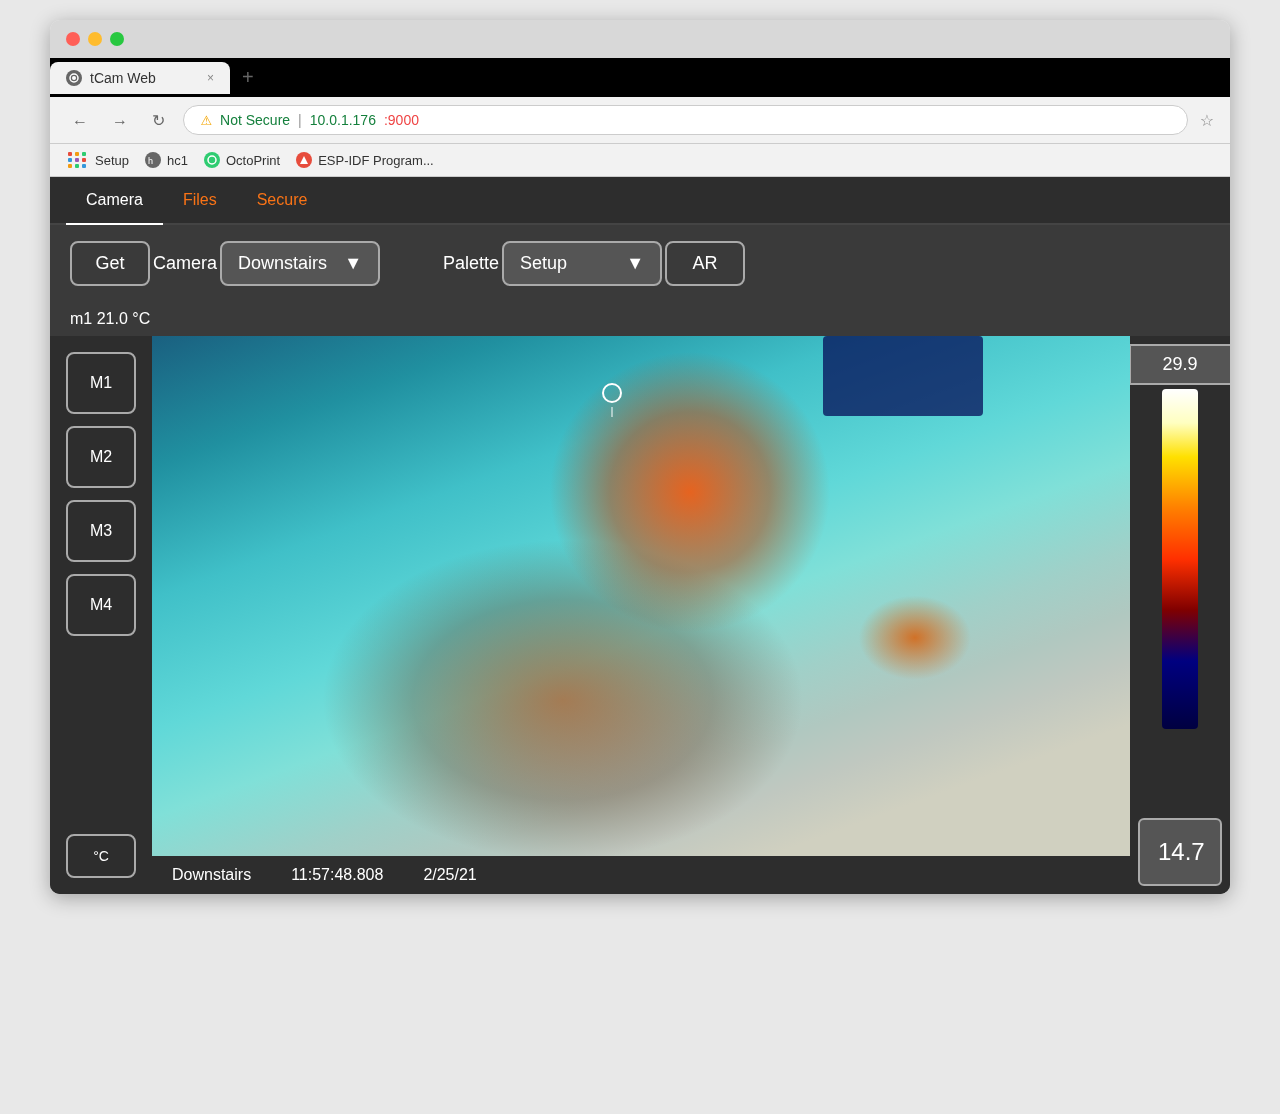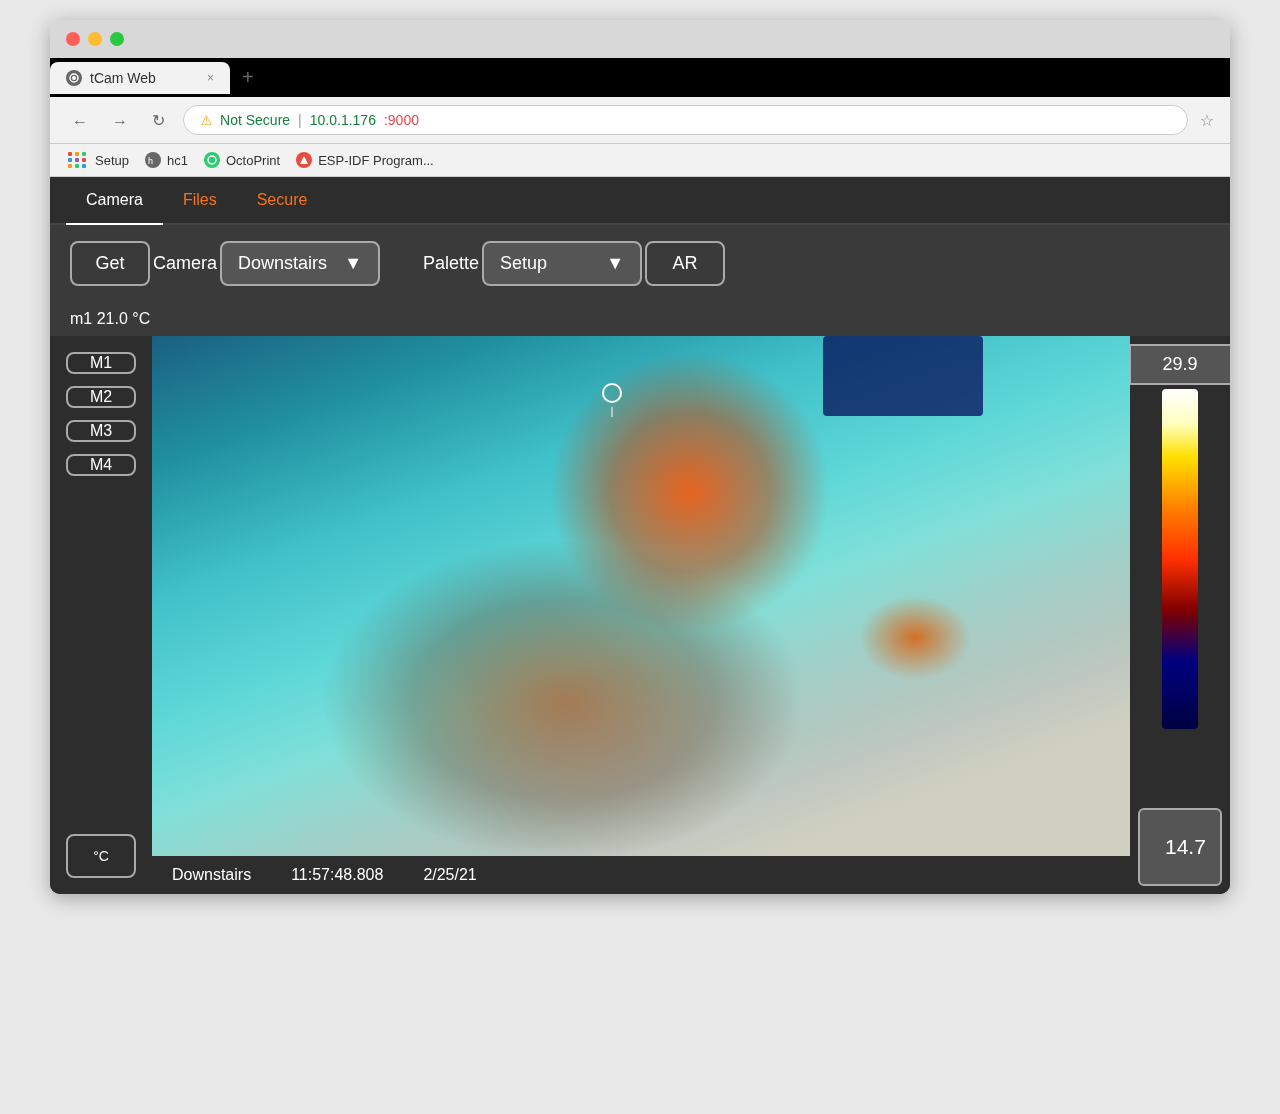--- a/index.html
+++ b/index.html
@@ -42,34 +42,34 @@
     .app-tab.active { color: white; border-bottom: 2px solid white; }
 
     .toolbar { background: #3a3a3a; padding: 16px 20px; display: flex; align-items: center; gap: 3px; }
     .btn-outline { background: transparent; border: 2px solid #aaa; color: white; padding: 10px 20px; border-radius: 8px; font-size: 18px; cursor: pointer; min-width: 80px; }
     .label-text { color: white; font-size: 18px; }
     .select-box { background: #555; border: 2px solid #aaa; color: white; padding: 10px 16px; border-radius: 8px; font-size: 18px; cursor: pointer; min-width: 160px; display: flex; align-items: center; justify-content: space-between; gap: 12px; }
 
     .temp-info { padding: 8px 20px; color: white; font-size: 16px; background: #3a3a3a; }
 
     .marker-buttons { display: flex; flex-direction: column; gap: 12px; padding: 16px; }
-    .marker-btn { background: transparent; border: 2px solid #aaa; color: white; padding: 0 16px; border-radius: 8px; font-size: 16px; cursor: pointer; min-width: 70px; text-align: center; }
+    .marker-btn { background: transparent; border: 2px solid #aaa; color: white; padding: 20px 16px; border-radius: 8px; font-size: 16px; cursor: pointer; min-width: 70px; text-align: center; }
 
     .bottom-marker-btn { background: transparent; border: 2px solid #aaa; color: white; padding: 12px 16px; border-radius: 8px; font-size: 14px; cursor: pointer; min-width: 70px; text-align: center; margin: 16px; }
 
     .left-panel { display: flex; flex-direction: column; justify-content: space-between; }
 
     .crosshair { position: absolute; top: 10%; left: 46%; width: 20px; height: 20px; }
     .crosshair-circle { width: 20px; height: 20px; border: 2px solid white; border-radius: 50%; background: transparent; }
     .crosshair-line { position: absolute; bottom: -10px; left: 50%; width: 1px; height: 10px; background: white; transform: translateX(-50%); }
 
     .image-caption { background: #2d2d2d; padding: 10px 20px; display: flex; gap: 40px; color: white; font-size: 16px; }
     .scale-max { background: #555; border: 2px solid #aaa; color: white; padding: 8px; border-radius: 0; font-size: 18px; text-align: center; width: 103px; }
     .scale-bar { width: 36px; height: 340px; background: linear-gradient(to bottom, white 0%, #ffffc0 10%, #ffe000 20%, #ff8000 35%, #ff3000 50%, #800000 65%, #000080 80%, #000040 100%); border-radius: 4px; margin: 4px auto; }
-    .scale-min { background: #555; border: 2px solid #aaa; color: white; padding: 25px; border-radius: 6px; font-size: 21px; text-align: center; width: 84px; margin-top: auto; }
+    .scale-min { background: #555; border: 2px solid #aaa; color: white; padding: 18px; border-radius: 6px; font-size: 24px; text-align: center; width: 84px; margin-top: auto; }
 
     .right-panel { display: flex; flex-direction: column; padding: 8px; width: 100px; align-items: center; }
 
     .thermal-bg { 
       width: 100%; 
       height: 520px; 
       background: 
         radial-gradient(ellipse 200px 200px at 55% 30%, rgba(255,80,0,0.85) 0%, rgba(200,60,0,0.5) 40%, transparent 70%),
         radial-gradient(ellipse 300px 200px at 42% 70%, rgba(180,60,0,0.6) 0%, rgba(100,30,0,0.3) 50%, transparent 80%),
         radial-gradient(ellipse 80px 60px at 78% 58%, rgba(220,90,0,0.8) 0%, transparent 70%),
@@ -180,21 +180,21 @@
       </div>
     </div>
 
     <div class="toolbar">
       <button class="btn-outline">Get</button>
       <span class="label-text">Camera</span>
       <div class="select-box">
         <span>Downstairs</span>
         <span>▼</span>
       </div>
-      <span class="label-text" style="margin-left:40px;">Palette</span>
+      <span class="label-text" style="margin-left:60px;">Palette</span>
       <div class="select-box">
         <span>Setup</span>
         <span>▼</span>
       </div>
       <button class="btn-outline" style="">AR</button>
     </div>
 
     <div class="temp-info">
       <span>m1 21.0 °C</span>
     </div>

